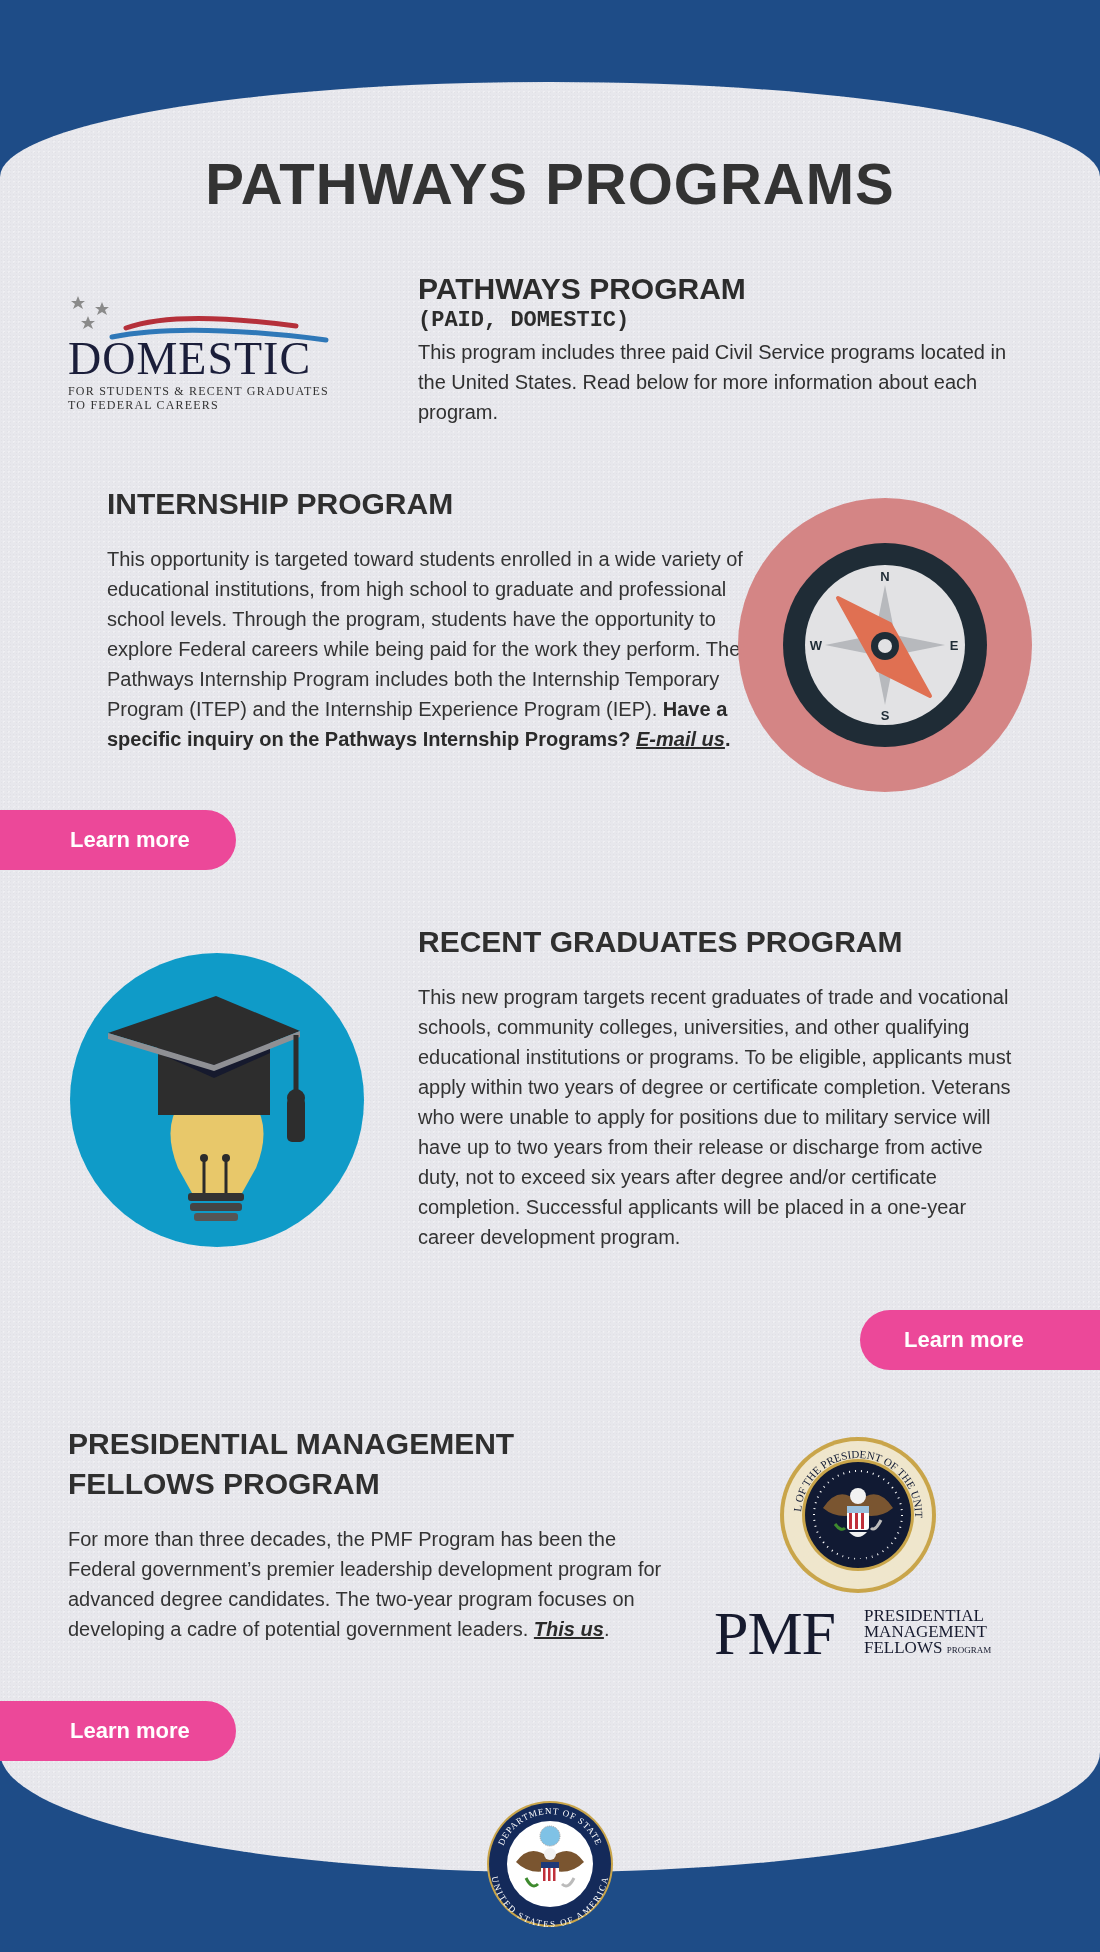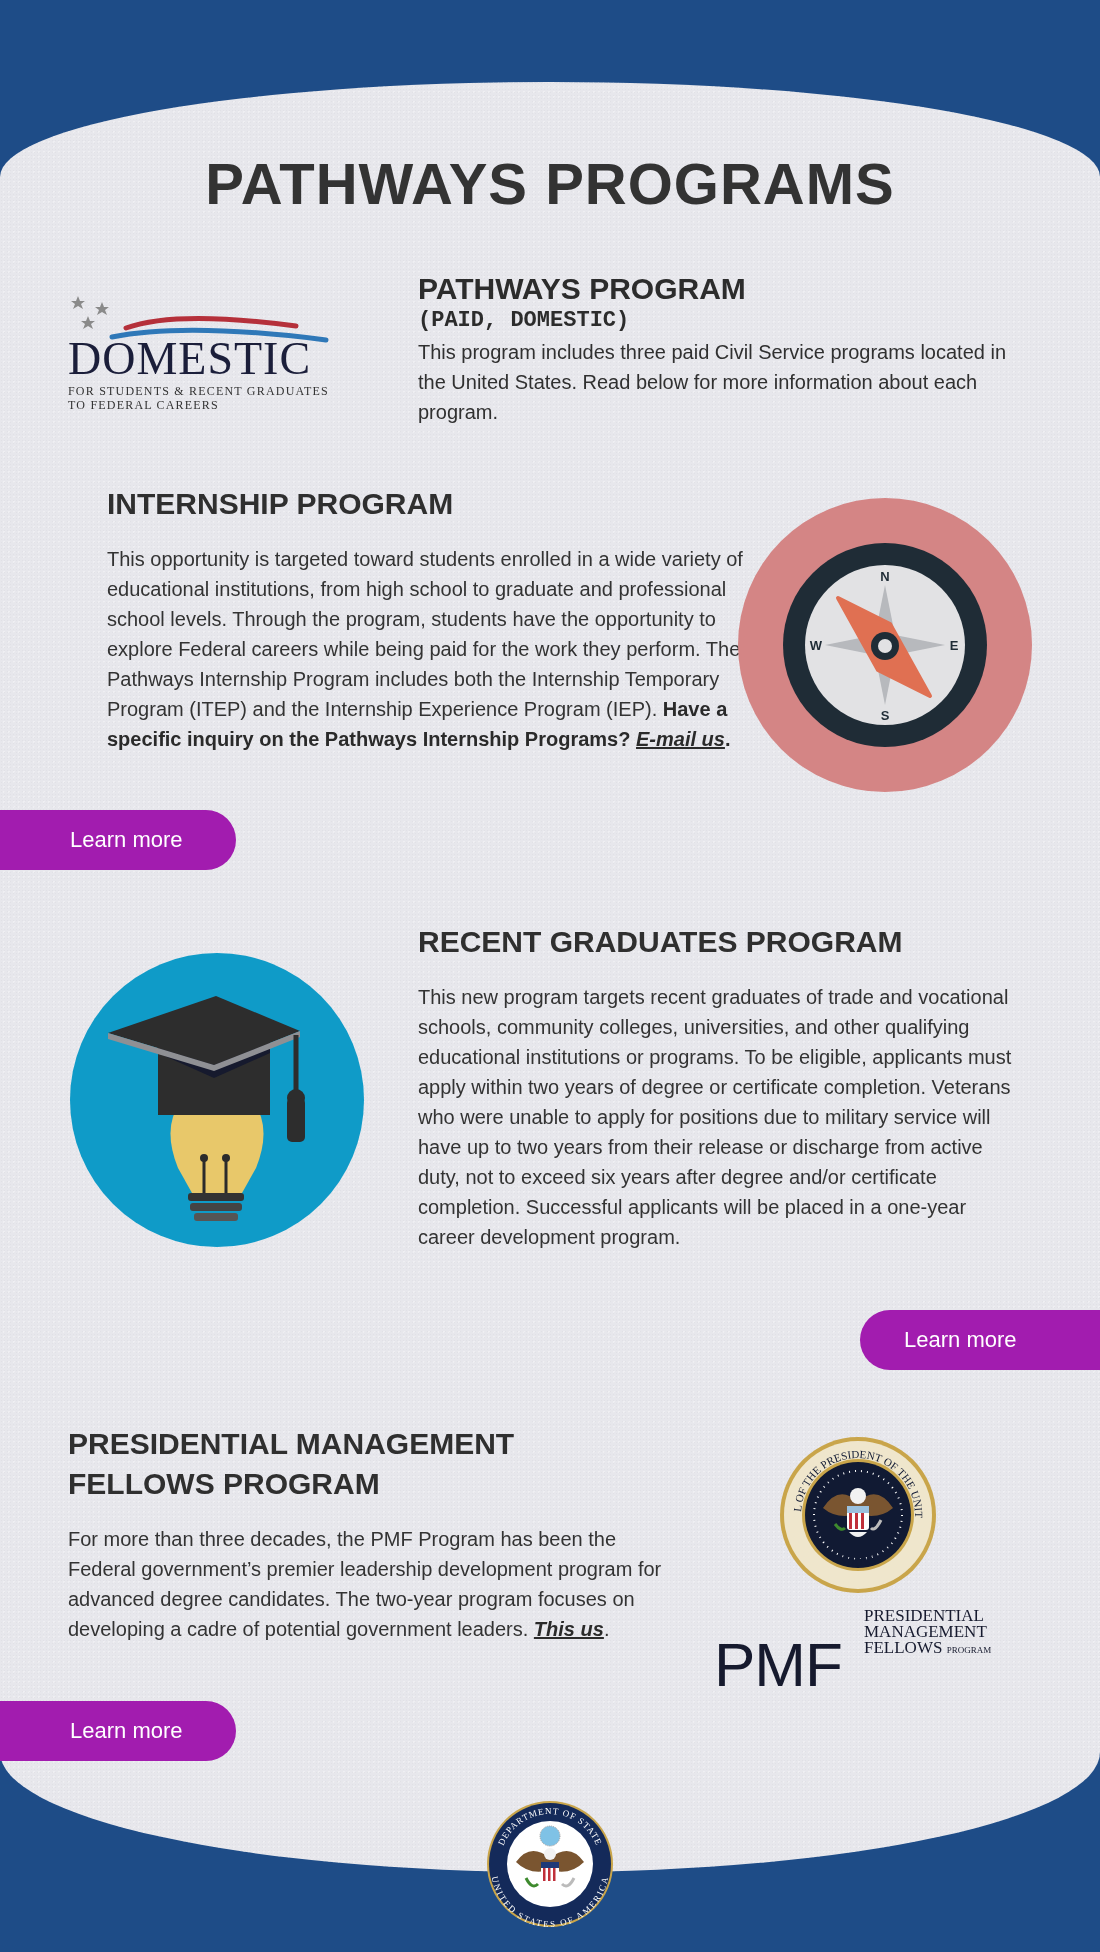--- a/index.html
+++ b/index.html
@@ -52,39 +52,39 @@
   .section-title { font-size: 30px; font-weight: 700; color: #2f2f2f; line-height: 40px; }
   .section-body { font-size: 20px; line-height: 30px; color: #333; margin-top: 20px; }
   .section-body b { font-weight: 700; color: #2a2a2a; }
   .section-body a { color: #2a2a2a; font-weight: 700; text-decoration: underline; font-style: italic; }
 
   .internship { position: absolute; left: 71px; top: 484px; width: 640px; margin-left: 36px; }
   .recent { position: absolute; left: 418px; top: 922px; width: 600px; }
   .pmf { position: absolute; left: 68px; top: 1424px; width: 620px; }
 
   .learn-btn {
-    position: absolute; height: 60px; background: #a21caf; color: #fff;
-    font-size: 22px; font-weight: 400; display: flex; align-items: center;
+    position: absolute; height: 60px; background: #ec4899; color: #fff;
+    font-size: 22px; font-weight: 700; display: flex; align-items: center;
     cursor: pointer; border: none;
   }
   .learn-left { left: 0; width: 236px; border-radius: 0 30px 30px 0; padding-left: 70px; }
   .learn-right { right: 0; width: 240px; border-radius: 30px 0 0 30px; padding-left: 44px; }
   .btn1 { top: 810px; }
   .btn2 { top: 1310px; }
   .btn3 { top: 1701px; }
 
   .icon-circle { position: absolute; }
   .compass { left: 738px; top: 498px; width: 294px; height: 294px; }
   .gradcap { left: 70px; top: 953px; width: 294px; height: 294px; }
 
   .pmf-seal { position: absolute; left: 779px; top: 1436px; width: 158px; height: 158px; }
   .pmf-logo { position: absolute; left: 714px; top: 1604px; width: 290px; height: 60px; }
   .pmf-logo .pmf-letters {
-    position: absolute; left: 0; top: -6px; font-family: Liberation Sans, sans-serif;
-    font-size: 62px; color: #161a2e; letter-spacing: -1px; margin-top: 31px;
+    position: absolute; left: 0; top: -6px; font-family: Liberation Serif, serif;
+    font-size: 62px; color: #161a2e; letter-spacing: -1px;
   }
   .pmf-logo .pmf-lines {
     position: absolute; left: 150px; top: 4px; font-family: "Liberation Serif", serif;
     font-size: 17px; line-height: 16px; color: #161a2e; text-transform: uppercase;
   }
   .pmf-logo .pmf-lines small { font-size: 9px; }
 
   .dos-seal { position: absolute; left: 486px; top: 1800px; width: 128px; height: 128px; }
 </style>
 </head>

